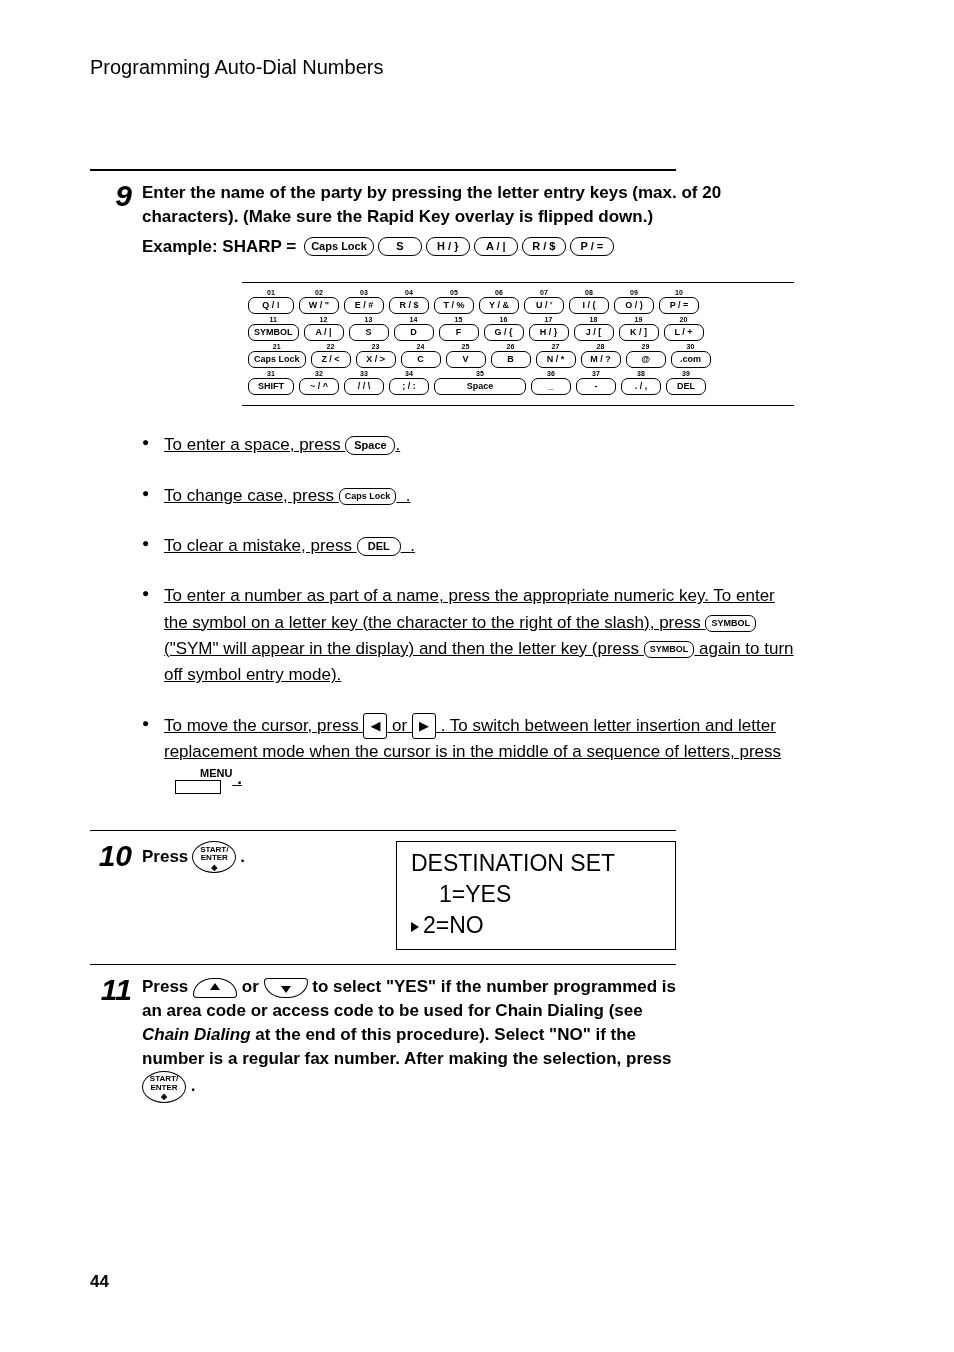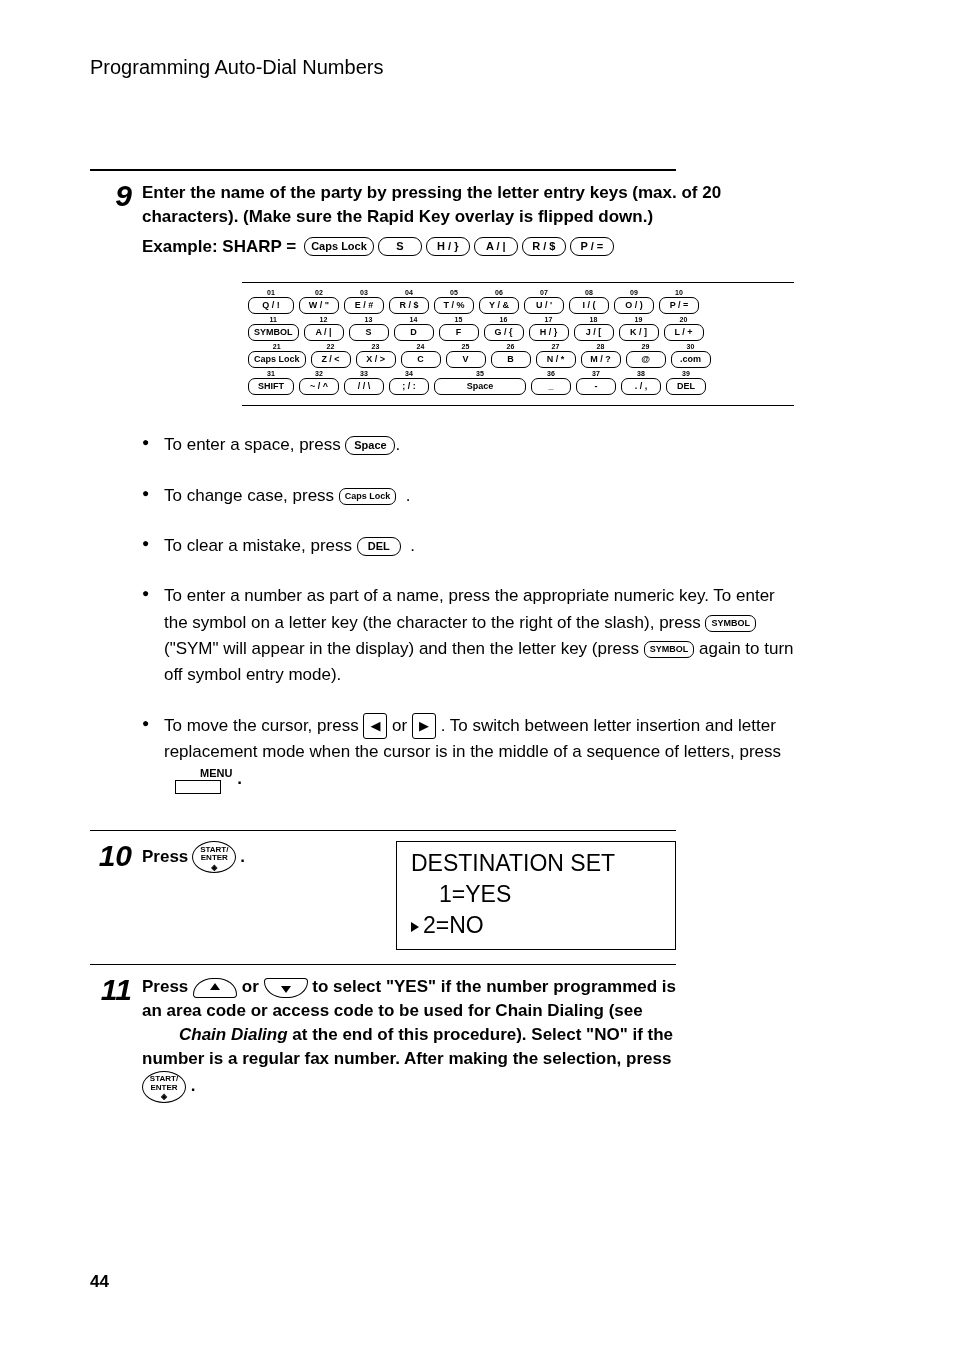--- a/index.html
+++ b/index.html
@@ -70,20 +70,21 @@
   .bullet-list {
     margin: 26px 0 0 0;
     padding: 0;
     list-style: none;
   }
   .bullet-list li {
     margin: 16px 0 24px 0;
     padding-left: 22px;
     position: relative;
     line-height: 1.55;
+    text-decoration: underline;
   }
   .bullet-list li::before {
     content: "●";
     position: absolute;
     left: 0;
     top: 1px;
     font-size: 12px;
   }
   .example-line {
     display: flex;
@@ -232,21 +233,21 @@
     margin-right: 4px;
     vertical-align: middle;
   }
   .page-num {
     position: absolute;
     bottom: 60px;
     left: 90px;
     font-weight: bold;
     font-size: 17px;
   }
-  .italic { font-style: italic; margin-left: 37px; }
+  .italic { font-style: italic; }
 </style>
 </head>
 <body>
 
 <div class="page">
   <div class="header-title">Programming Auto-Dial Numbers</div>
 
   <hr class="hr-thick">
 
   <div class="section">

